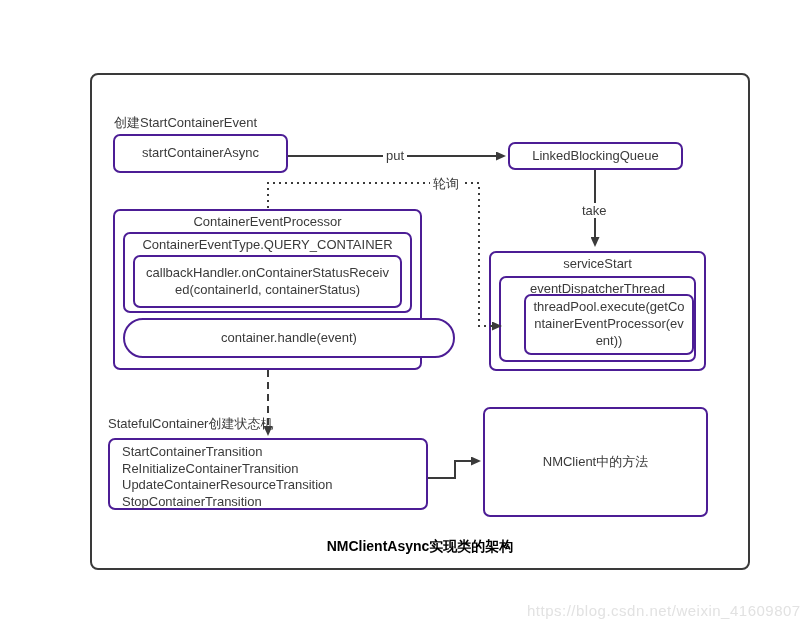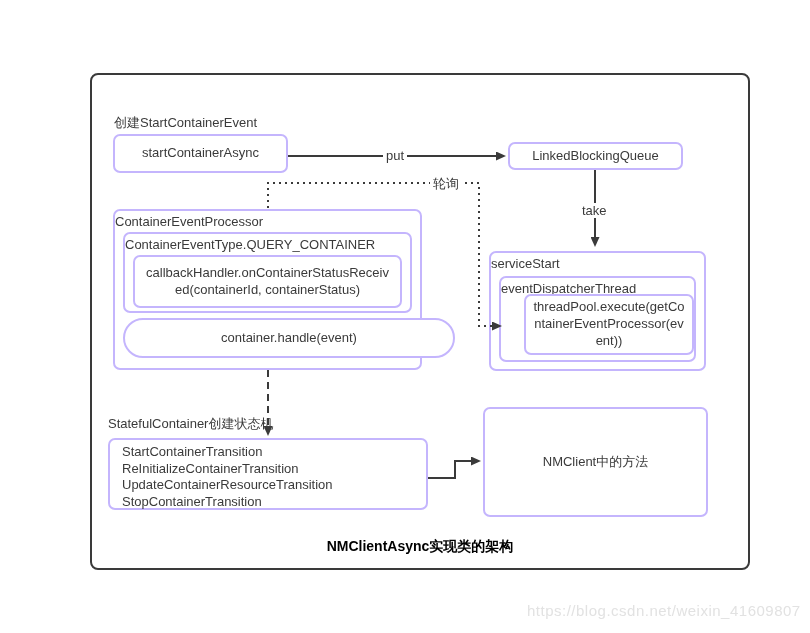--- a/index.html
+++ b/index.html
@@ -11,25 +11,25 @@
     color:#3a3a3a;
     overflow:hidden;
   }
   .frame{
     position:absolute;left:90px;top:73px;width:660px;height:497px;
     border:2px solid #3a3a3a;border-radius:8px;background:#ffffff;
     box-sizing:border-box;
   }
   .node{
     position:absolute;box-sizing:border-box;
-    border:2px solid #c4b5fd;border-radius:7px;background:#ffffff;
+    border:2px solid #4c1d95;border-radius:7px;background:#ffffff;
     font-size:13px;line-height:1.3;color:#3a3a3a;
   }
   .center{display:flex;align-items:center;justify-content:center;text-align:center;}
-  .titled{text-align:left;padding-top:3px;}
+  .titled{text-align:center;padding-top:3px;}
   .floating-label{position:absolute;font-size:13px;color:#3a3a3a;white-space:nowrap;z-index:1;}
   .line-label{
     position:absolute;font-size:13px;color:#3a3a3a;background:#ffffff;
     padding:0 3px;white-space:nowrap;z-index:6;
   }
   #arrow-layer{position:absolute;left:0;top:0;z-index:5;pointer-events:none;}
   #arrow-layer path{fill:none;stroke:#3a3a3a;stroke-width:2;}
   .breakall{word-break:break-all;}
   .diagram-title{
     position:absolute;left:90px;top:538px;width:660px;text-align:center;

